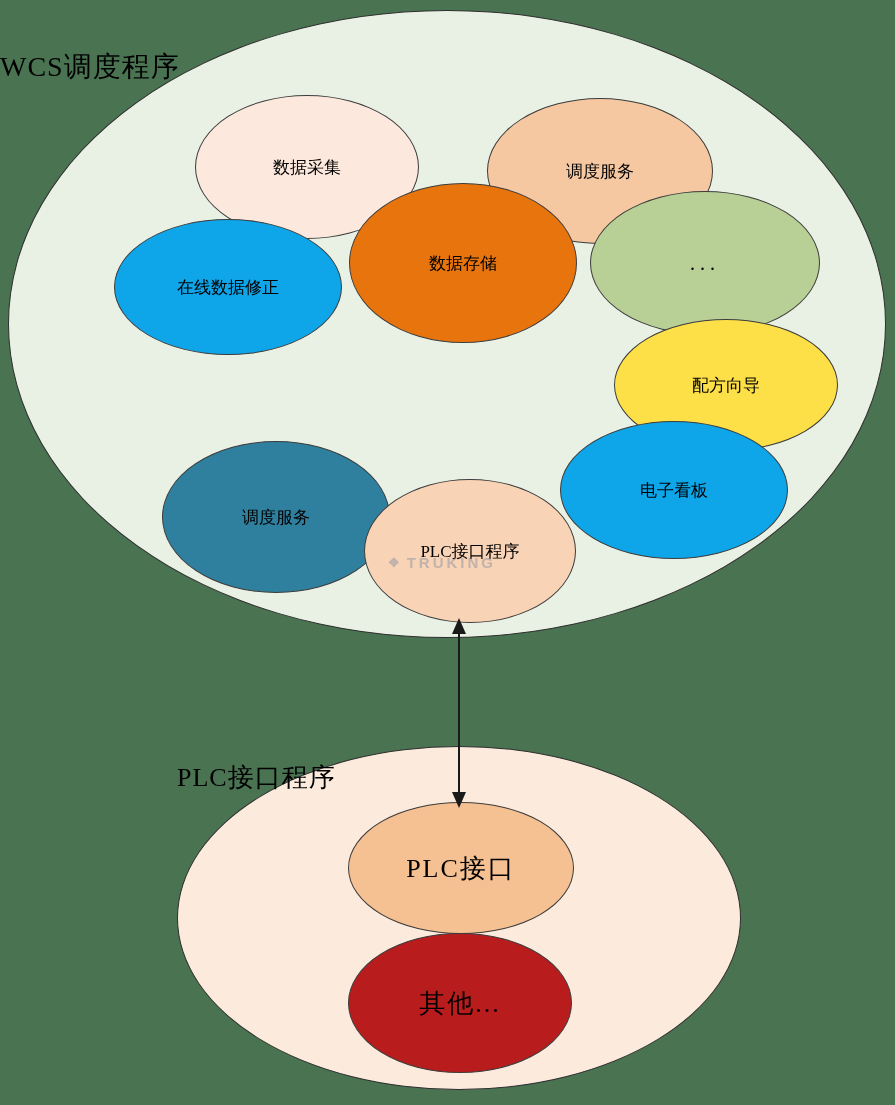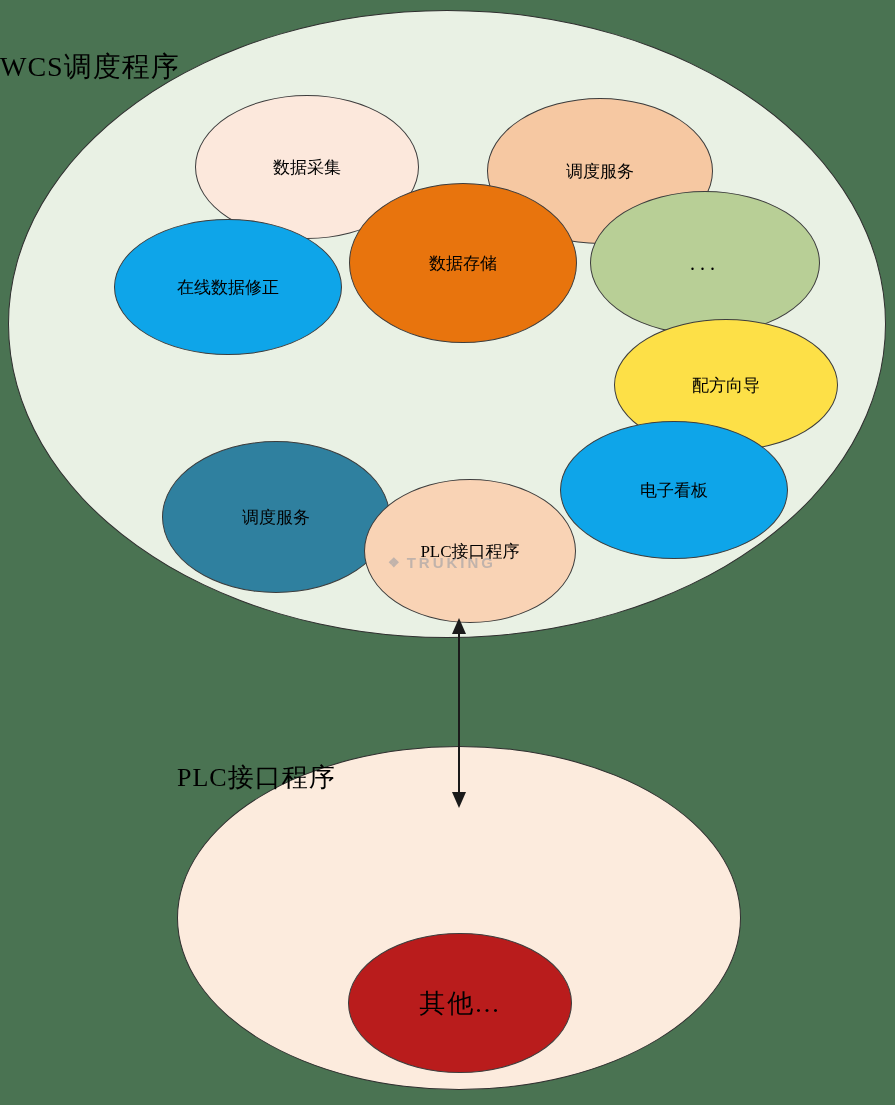--- a/index.html
+++ b/index.html
@@ -148,16 +148,17 @@
   <svg class="connector" width="40" height="194" viewBox="0 0 40 194">
     <line x1="20" y1="12" x2="20" y2="182" stroke="#1a1a1a" stroke-width="2"></line>
     <polygon points="20,2 13,18 27,18" fill="#1a1a1a"></polygon>
     <polygon points="20,192 13,176 27,176" fill="#1a1a1a"></polygon>
   </svg>
 
   <div class="group-ellipse plc-ellipse" style="background-color: rgb(252, 235, 221);"></div>
 
   <div class="group-title plc-title">PLC接口程序</div>
 
+  <div class="node b1" style="background-color: rgb(245, 193, 147);">PLC接口</div>
 
   <div class="node b2" style="background-color: #b91c1c;">其他...</div>
 
 </div>
 
 </body></html>

